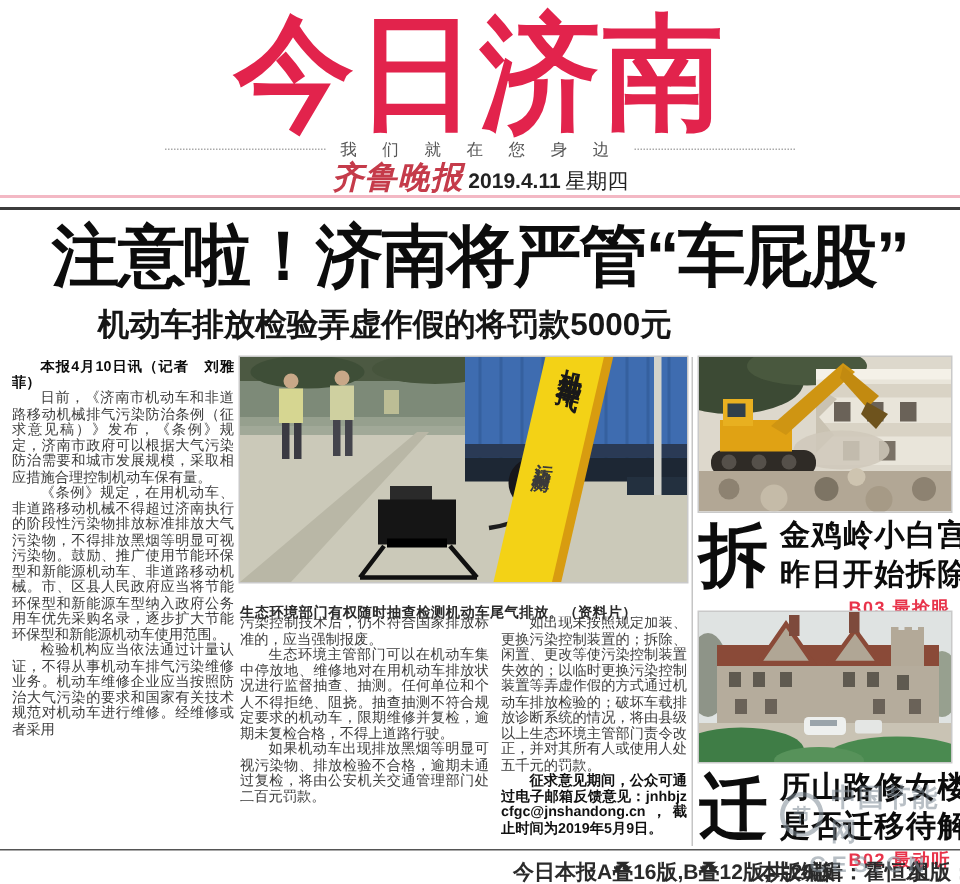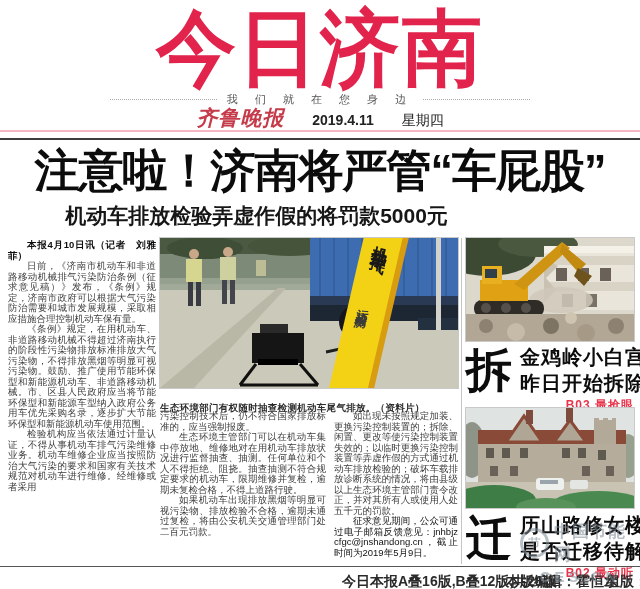--- a/index.html
+++ b/index.html
@@ -6,38 +6,38 @@
   .page{position:relative;width:640px;height:589px;background:#fff;overflow:hidden;
         font-family:"Liberation Sans","DejaVu Sans",sans-serif;color:#222;}
   
   .masthead-title{position:absolute;left:0;top:-6px;width:640px;text-align:center;
         font-size:80px;font-weight:900;letter-spacing:2px;color:var(--masthead_red);
         transform:scaleY(1.04);transform-origin:top;}
   .slogan{position:absolute;left:110px;top:92px;width:420px;display:flex;align-items:center;gap:10px;
         font-size:11px;color:#555;letter-spacing:7px;white-space:nowrap;justify-content:center;}
   .slogan::before,.slogan::after{content:"";flex:1;border-top:1px dotted #aaa;height:0;}
   .dateline{position:absolute;left:0;top:104px;width:640px;display:flex;justify-content:center;
-        align-items:baseline;gap:28px;font-size:14px;color:#222;white-space:nowrap;}
+        align-items:baseline;gap:3px;font-size:14px;color:#222;white-space:nowrap;}
   .paper-script{font-family:"DejaVu Serif","Liberation Serif",serif;font-style:italic;font-weight:bold;
         font-size:21px;color:var(--script_red);letter-spacing:1px;}
   .dl-num{font-weight:bold;}
   .rule-pink{position:absolute;left:0;top:130px;width:640px;height:2px;background:var(--pink_rule);}
   .rule-dark{position:absolute;left:0;top:138px;width:640px;height:2px;background:#3c3c3c;}
   
   .headline{position:absolute;left:0;top:142px;width:640px;text-align:center;font-size:45px;
         font-weight:900;color:#0c0c0c;letter-spacing:-1px;margin:0;line-height:58px;}
   .subheadline{position:absolute;left:0;top:202px;width:513px;text-align:center;font-size:21px;
         font-weight:800;color:#161616;margin:0;}
   
   .body-col p{margin:0;text-indent:2em;font-size:9.5px;line-height:10.5px;text-align:justify;
         word-break:break-all;color:#3c3c3c;}
   .body-col{overflow:hidden;}
   .no-indent{text-indent:0 !important;}
   .byline{font-weight:bold;color:#0d0d0d !important;}
-  .bold-para{font-weight:normal;color:#111 !important;}
+  .bold-para{font-weight:bold;color:#111 !important;}
   .col-left{position:absolute;left:8px;top:240px;width:148px;height:320px;}
   .col-mid{position:absolute;left:160px;top:411px;width:166px;height:152px;}
   .col-right{position:absolute;left:334px;top:411px;width:124px;height:152px;}
   .photo{position:absolute;outline:1px solid #c9c9c9;}
   .photo-main{left:160px;top:238px;}
   .caption{position:absolute;left:160px;top:392px;width:298px;font-size:9.5px;color:#2b2b2b;
         font-weight:bold;letter-spacing:.3px;}
   
   .divider-v{position:absolute;left:461px;top:238px;width:1px;height:326px;background:#c5c5c5;}
   .sb-photo1{left:466px;top:238px;}

